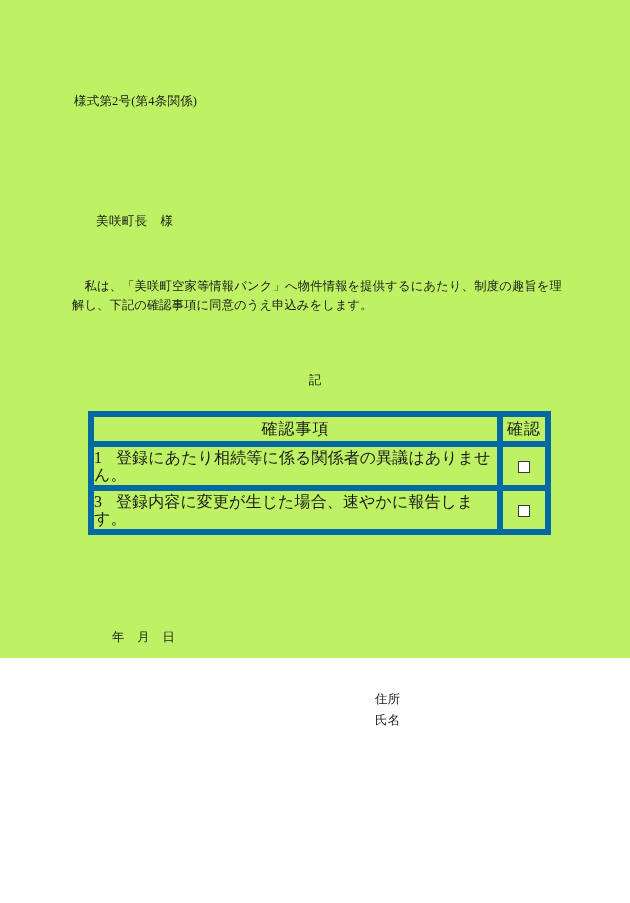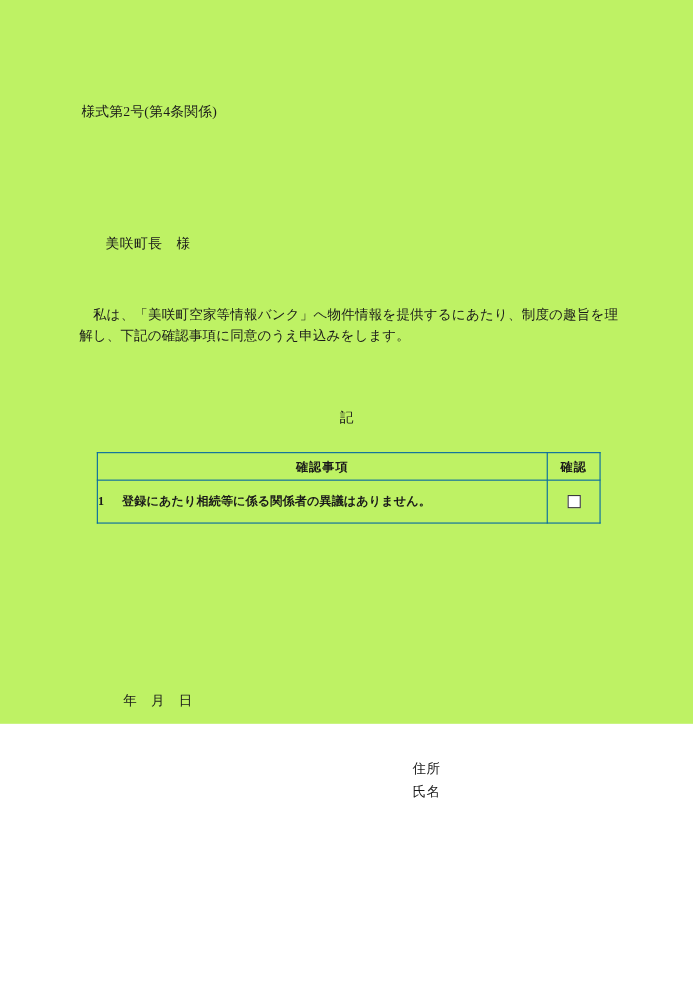--- a/index.html
+++ b/index.html
@@ -91,23 +91,23 @@
     top: 411px;
     width: 457px;
   }
   table.confirm-table {
     border-collapse: collapse;
     width: 457px;
     table-layout: fixed;
   }
   table.confirm-table th,
   table.confirm-table td {
-    border: 1px solid #0369a1;
-    font-weight: bold;
-    font-size: 11px;
+    border: 6px solid #0369a1;
+    font-weight: normal;
+    font-size: 16px;
     vertical-align: middle;
     padding: 0;
   }
   col.col-item  { width: 409px; }
   col.col-check { width: 48px; }
 
   th.th-item {
     text-align: center;
     height: 24px;
     letter-spacing: 1px;
@@ -203,20 +203,28 @@
       </thead>
       <tbody>
         <tr>
           <td class="td-item">
             <span class="num">1</span><span class="txt">登録にあたり相続等に係る関係者の異議はありません。</span>
           </td>
           <td class="td-check">
             <span class="checkbox"></span>
           </td>
         </tr>
+        <tr>
+          <td class="td-item">
+            <span class="num">3</span><span class="txt">登録内容に変更が生じた場合、速やかに報告します。</span>
+          </td>
+          <td class="td-check">
+            <span class="checkbox"></span>
+          </td>
+        </tr>
       </tbody>
     </table>
   </div>
 
   <div class="date-line">年　月　日</div>
 
   <div class="signature">
     <div>住所</div>
     <div>氏名</div>
   </div>

